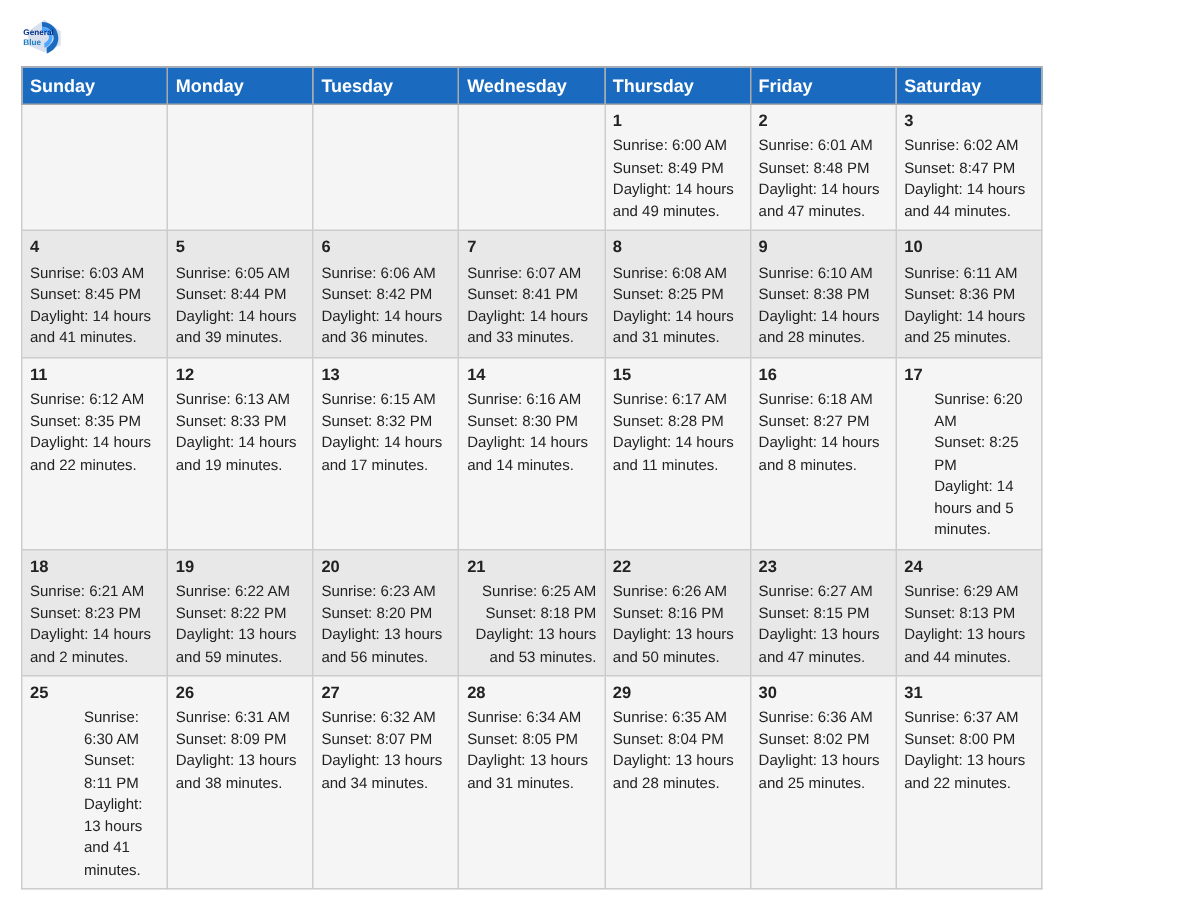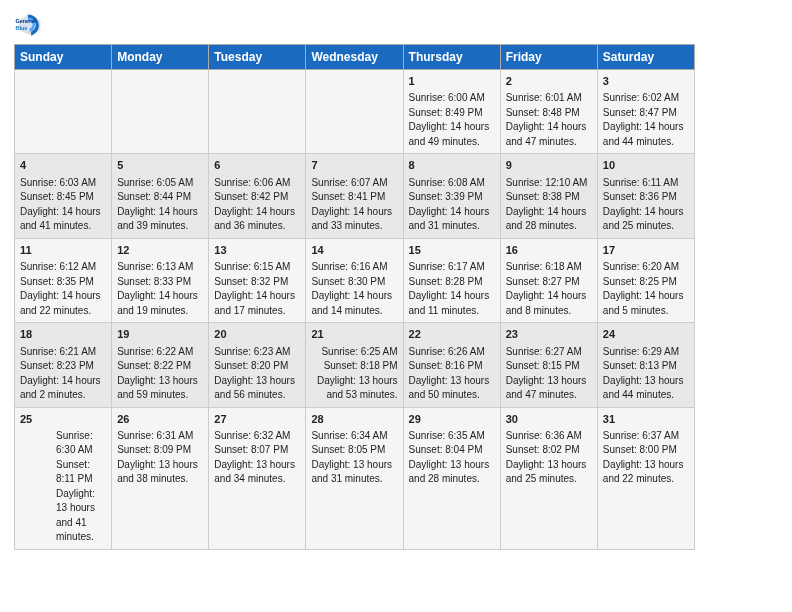--- a/index.html
+++ b/index.html
@@ -163,26 +163,26 @@
           </td>
           <td>
             <span class="day-number">7</span>
             <div class="day-info" style="white-space: pre-line;">Sunrise: 6:07 AM
 Sunset: 8:41 PM
 Daylight: 14 hours and 33 minutes.</div>
           </td>
           <td>
             <span class="day-number">8</span>
             <div class="day-info" style="white-space: pre-line;">Sunrise: 6:08 AM
-Sunset: 3:39 PM
+Sunset: 8:25 PM
 Daylight: 14 hours and 31 minutes.</div>
           </td>
           <td>
             <span class="day-number">9</span>
-            <div class="day-info" style="white-space: pre-line;">Sunrise: 12:10 AM
+            <div class="day-info" style="white-space: pre-line;">Sunrise: 6:10 AM
 Sunset: 8:38 PM
 Daylight: 14 hours and 28 minutes.</div>
           </td>
           <td>
             <span class="day-number">10</span>
             <div class="day-info" style="white-space: pre-line;">Sunrise: 6:11 AM
 Sunset: 8:36 PM
 Daylight: 14 hours and 25 minutes.</div>
           </td>
         </tr>
@@ -218,21 +218,21 @@
 Daylight: 14 hours and 11 minutes.</div>
           </td>
           <td>
             <span class="day-number">16</span>
             <div class="day-info" style="white-space: pre-line;">Sunrise: 6:18 AM
 Sunset: 8:27 PM
 Daylight: 14 hours and 8 minutes.</div>
           </td>
           <td>
             <span class="day-number">17</span>
-            <div class="day-info" style="white-space: pre-line;">Sunrise: 6:20 AM
+            <div class="day-info" style="white-space: pre-line; margin-left: 20px;">Sunrise: 6:20 AM
 Sunset: 8:25 PM
 Daylight: 14 hours and 5 minutes.</div>
           </td>
         </tr>
         <tr>
           <td>
             <span class="day-number">18</span>
             <div class="day-info" style="white-space: pre-line;">Sunrise: 6:21 AM
 Sunset: 8:23 PM
 Daylight: 14 hours and 2 minutes.</div>

